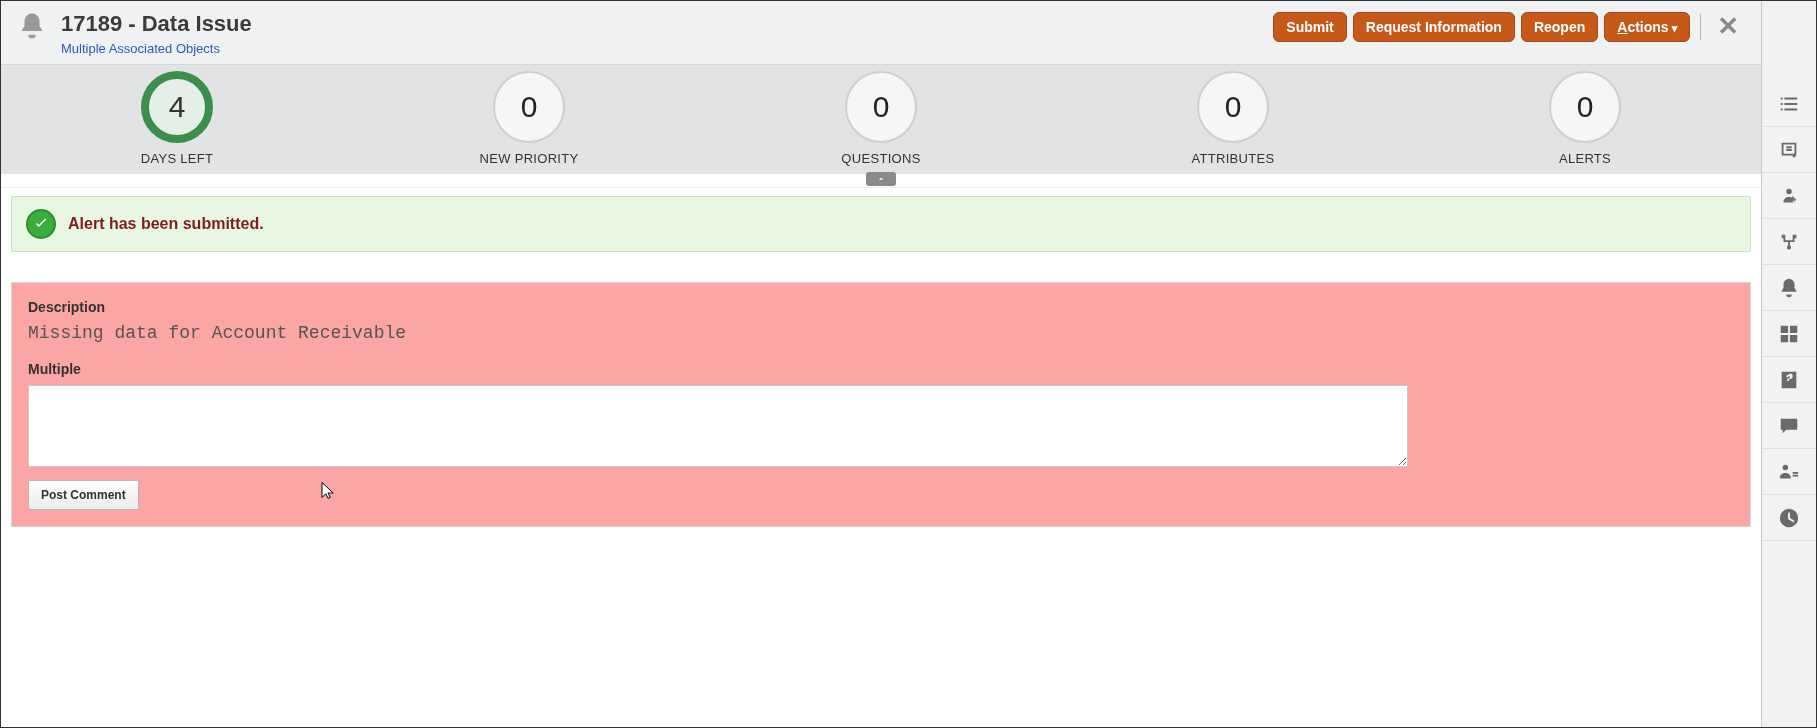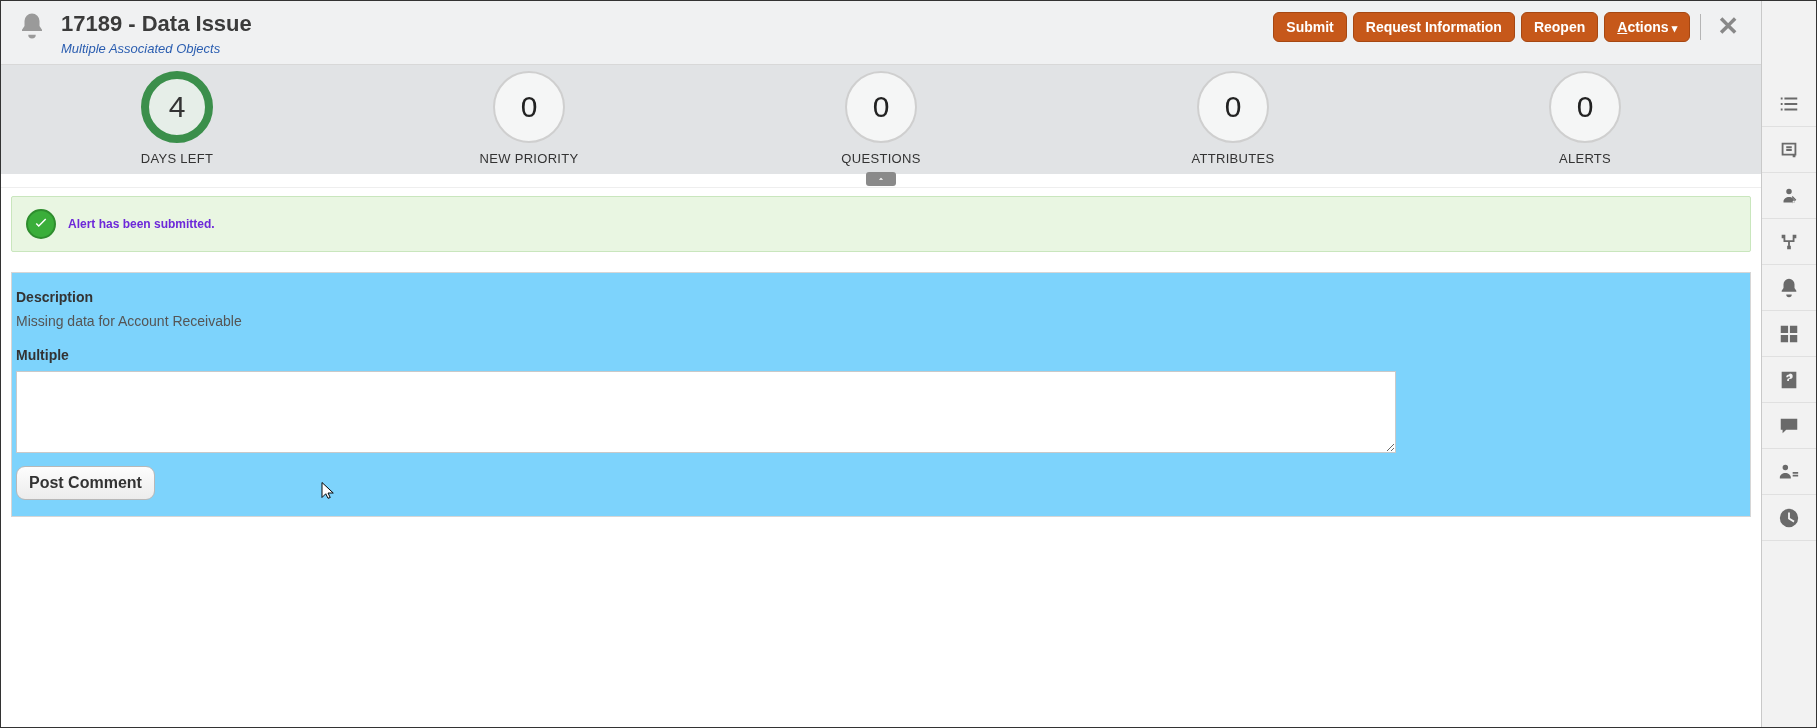--- a/index.html
+++ b/index.html
@@ -8,21 +8,21 @@
   .main-col { flex: 1 1 auto; display: flex; flex-direction: column; border-right: 1px solid #c9c9c9; }
   .rightbar { width: 54px; flex: 0 0 54px; background: #f2f2f2; display: flex; flex-direction: column; align-items: center; padding-top: 80px; gap: 0; }
   .rightbar .tool { width: 54px; height: 46px; display: flex; align-items: center; justify-content: center; border-bottom: 1px solid #e0e0e0; cursor: pointer; }
   .rightbar svg { fill: #6a6a6a; }
 
   
   .header { display: flex; align-items: flex-start; padding: 10px 16px 8px 16px; background: #f0f1f2; border-bottom: 1px solid #d8d8d8; gap: 14px; }
   .header .bell { color: #888; }
   .header .titlewrap { flex: 1 1 auto; }
   .header h1 { margin: 0; font-size: 22px; font-weight: bold; color: #3b3b3b; }
-  .header .subtitle { color: #2a5db0; font-size: 13px; margin-top: 4px; cursor: pointer; font-style: italic; }
+  .header .subtitle { color: #2a5db0; font-size: 13px; margin-top: 4px; cursor: pointer; }
   .header .actions { display: flex; align-items: center; gap: 6px; }
   .btn { background: #c6581a; color: #fff; border: 1px solid #a64712; padding: 6px 12px; font-size: 14px; font-weight: bold; cursor: pointer; border-radius: 6px; }
   .btn .underline { text-decoration: underline; }
   .btn.caret::after { content: " \25BE"; font-size: 11px; }
   .vr { width: 1px; height: 26px; background: #b5b5b5; margin: 0 4px; }
   .close-x { font-size: 26px; color: #888; cursor: pointer; font-weight: bold; padding: 0 6px; }
 
   
   .stats { background: #e1e3e5; display: flex; align-items: center; padding: 6px 10px 8px 10px; gap: 20px; }
   .stat { flex: 1 1 0; display: flex; flex-direction: column; align-items: center; gap: 8px; }
@@ -35,29 +35,29 @@
 
   
   .collapse-bar { height: 14px; background: #fff; position: relative; border-bottom: 1px solid #eee; }
   .collapse-pill { position: absolute; left: 50%; transform: translateX(-50%); top: -2px; background: #8a8a8a; width: 30px; height: 14px; border-radius: 3px; display: flex; align-items: center; justify-content: center; cursor: pointer; }
   .collapse-pill svg { fill: #fff; }
 
   
   .banner { margin: 8px 10px; background: #e9f6e2; border: 1px solid #c9e6bd; padding: 12px 14px; display: flex; align-items: center; gap: 12px; border-radius: 2px; }
   .banner .check { width: 30px; height: 30px; border-radius: 50%; background: #3aae3a; border: 2px solid #2e8d2e; display: flex; align-items: center; justify-content: center; }
   .banner .check svg { fill: #fff; }
-  .banner .msg { font-weight: bold; font-size: 12px; color: #6d28d9; text-align: right; }
+  .banner .msg { font-weight: bold; font-size: 16px; color: #7f1d1d; text-align: right; }
 
   
-  .card { margin: 12px 10px; border: 1px solid #d6d6d6; padding: 16px 4px; background: #7dd3fc; }
+  .card { margin: 22px 10px; border: 1px solid #d6d6d6; padding: 16px 16px; background: #fca5a5; }
   .card h3 { margin: 0 0 8px 0; font-size: 14px; font-weight: bold; color: #333; }
-  .card .desc { font-size: 14px; color: #555; margin-bottom: 18px; }
+  .card .desc { font-size: 18px; color: #555; margin-bottom: 18px; font-family: Liberation Mono, monospace; }
   .card .nocomments { font-size: 13px; color: #555; margin-bottom: 14px; }
   .card textarea { width: 100%; max-width: 1380px; height: 82px; border: 1px solid #c9c9c9; resize: both; font-family: inherit; font-size: 13px; padding: 6px; margin-bottom: 10px; }
-  .post-btn { background: linear-gradient(#fdfdfd, #ececec); border: 1px solid #b8b8b8; padding: 7px 12px; font-size: 16px; font-weight: bold; color: #333; cursor: pointer; border-radius: 9px; }
+  .post-btn { background: linear-gradient(#fdfdfd, #ececec); border: 1px solid #b8b8b8; padding: 7px 12px; font-size: 12px; font-weight: bold; color: #333; cursor: pointer; border-radius: 2px; }
 
   .cursor { position: absolute; left: 318px; top: 478px; pointer-events: none; }
 </style>
 </head>
 <body>
 
 <div class="app">
   <div class="main-col">
 
     <div class="header">

